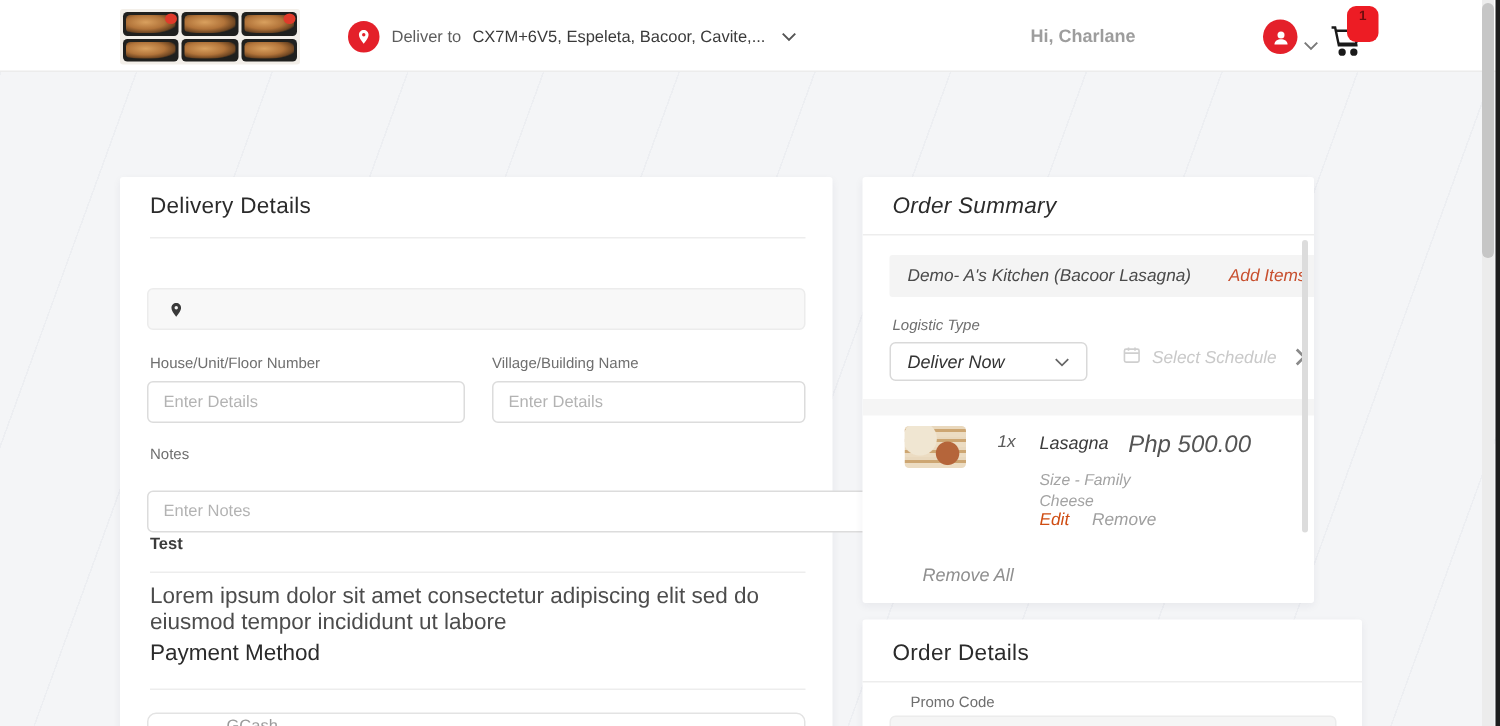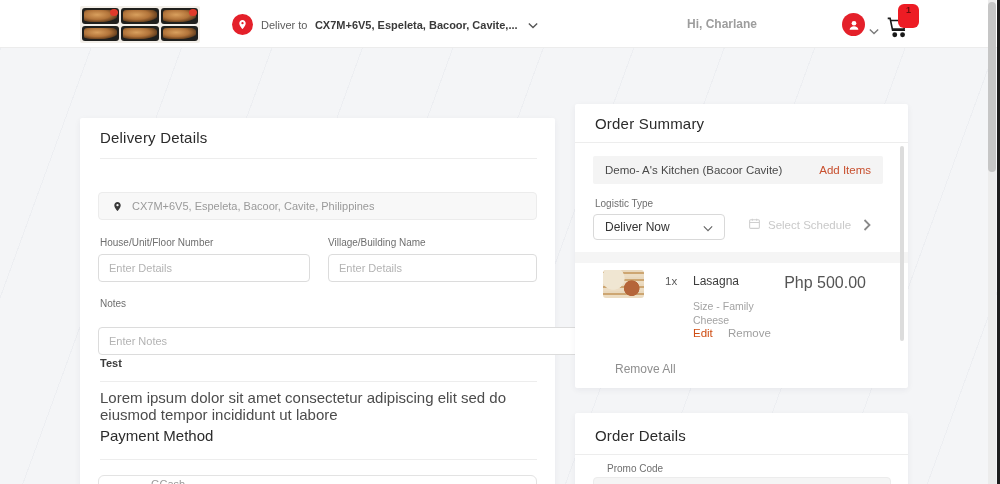--- a/index.html
+++ b/index.html
@@ -11,21 +11,21 @@
   .header { position:absolute; top:0; left:0; width:1000px; height:48px; background:#ffffff; border-bottom:1px solid #ececec; z-index:5; }
   .logo { position:absolute; left:80px; top:6px; width:120px; height:37px; background:#f3efe9; border-radius:2px; overflow:hidden; display:grid; grid-template-columns:repeat(3,1fr); grid-template-rows:repeat(2,1fr); gap:2px; padding:2px; }
   .tray { background:#20201e; border-radius:3px; position:relative; overflow:hidden; }
   .tray::after { content:""; position:absolute; inset:2px; border-radius:3px;
     background:radial-gradient(ellipse at 40% 40%, #d9a05e 0%, #b2743a 45%, #6e4521 70%, transparent 78%); }
   .tray.red::before { content:""; position:absolute; right:1px; top:1px; width:8px; height:7px; background:#e03a2a; border-radius:50%; z-index:2; }
 
   .deliver-group { position:absolute; left:232px; top:13px; height:22px; display:flex; align-items:center; gap:8px; cursor:pointer; }
   .pin-badge { width:21px; height:21px; border-radius:50%; background:#e4202a; display:flex; align-items:center; justify-content:center; }
   .deliver-text { font-size:11px; color:#5c5c5c; }
-  .deliver-addr { font-size:11px; color:#3a3a3a; font-weight:bold; margin-left:3px; }
+  .deliver-addr { font-size:11px; color:#3a3a3a; font-weight:normal; margin-left:3px; }
   .chev { display:inline-block; margin-left:6px; }
 
   .greeting { position:absolute; right:243px; top:17px; font-size:12px; font-weight:bold; color:#9d9d9d; }
   .avatar { position:absolute; left:842px; top:13px; width:23px; height:23px; border-radius:50%; background:#e4202a; display:flex; align-items:center; justify-content:center; cursor:pointer; }
   .avatar-chev { position:absolute; left:869px; top:21px; }
   .cart { position:absolute; left:884px; top:14px; width:28px; height:26px; cursor:pointer; }
   .cart-badge { position:absolute; left:898px; top:4px; width:21px; height:24px; background:#ed1c24; border-radius:6px; z-index:3; color:#6d0d0d; font-size:9px; font-weight:bold; text-align:center; line-height:12px; }
 
   
   .main-bg { position:absolute; top:48px; left:0; width:1000px; height:436px;
@@ -45,21 +45,21 @@
   .loc-input-wrap { position:absolute; left:18px; top:74px; width:439px; height:28px; background:#f8f8f8; border:1px solid #ececec; border-radius:4px; display:flex; align-items:center; }
   .loc-pin { margin-left:13px; margin-right:9px; display:flex; }
   .loc-value { font-size:11px; color:#9a9a9a; white-space:nowrap; overflow:hidden; }
   .test-h { position:absolute; left:20px; top:239px; font-size:11px; font-weight:bold; color:#3b3b3b; }
   .lorem { position:absolute; left:20px; top:271px; width:430px; font-size:15px; color:#4c4c4c; }
   .pay-title { position:absolute; left:20px; top:309px; font-size:15px; color:#2b2b2b; }
   .pay-box { position:absolute; left:18px; top:357px; width:439px; height:40px; border:1px solid #e3e3e3; border-radius:6px; background:#fff; }
   .pay-opt { position:absolute; left:52px; top:2px; font-size:11px; color:#9a9a9a; }
 
   
-  .os-card { left:575px; top:104px; width:333px; height:284px; overflow:hidden; }
+  .os-card { left:575px; top:118px; width:301px; height:284px; overflow:hidden;font-style:italic; }
   .rest-bar { position:absolute; left:18px; top:52px; width:290px; height:28px; background:#f4f4f4; border-radius:2px; display:flex; align-items:center; justify-content:space-between; padding:0 12px; }
   .rest-name { font-size:11.5px; color:#4a4a4a; }
   .add-items { font-size:11.5px; color:#c8502f; cursor:pointer; }
   .dd { position:absolute; left:18px; top:110px; width:132px; height:26px; border:1px solid #d9d9d9; border-radius:4px; background:#fff; display:flex; align-items:center; justify-content:space-between; padding:0 11px; cursor:pointer; }
   .dd-val { font-size:12px; color:#333; }
   .sched { position:absolute; left:173px; top:112px; display:flex; align-items:center; gap:7px; }
   .sched-lbl { font-size:11.5px; color:#c9c9c9;text-align:right; }
   .sep-band { position:absolute; left:0; top:148px; width:333px; height:11px; background:#f5f5f5; }
   .thumb { position:absolute; left:28px; top:166px; width:41px; height:28px; border-radius:3px;
     background:
@@ -148,21 +148,20 @@
     <div class="card-title">Delivery Details</div>
     <div class="divider" style="left:20px; right:18px; top:40px;"></div>
 
     <div class="lbl" style="left:20px; top:57px;margin-top:28px;">Location</div>
     <div class="loc-input-wrap">
       <span class="loc-pin">
         <svg width="11" height="13" viewBox="0 0 24 24" fill="#3a3a3a">
             <path d="M12 2c-3.9 0-7 3.1-7 7 0 5.2 7 13 7 13s7-7.8 7-13c0-3.9-3.1-7-7-7zm0 9.5A2.5 2.5 0 1 1 12 6.5a2.5 2.5 0 0 1 0 5z"></path>
           </svg>
       </span>
-      <span class="loc-value">CX7M+6V5, Espeleta, Bacoor, Cavite, Philippines</span>
     </div>
 
     <div class="lbl" style="left:20px; top:119px;">House/Unit/Floor Number</div>
     <input class="inp" style="left: 18px; top: 136px; width: 212px;" placeholder="Enter Details">
 
     <div class="lbl" style="left:248px; top:119px;">Village/Building Name</div>
     <input class="inp" style="left: 248px; top: 136px; width: 209px;" placeholder="Enter Details">
 
     <div class="lbl" style="left:20px; top:180px;">Notes</div>
     <input class="inp" style="left: 18px; top: 209px; width: 523px;" placeholder="Enter Notes">
@@ -176,21 +175,21 @@
     <div class="pay-box">
       <div class="pay-opt">GCash</div>
     </div>
   </div>
 
   <div class="card os-card">
     <div class="card-title">Order Summary</div>
     <div class="divider" style="left:0; right:0; top:38px;"></div>
 
     <div class="rest-bar">
-      <span class="rest-name">Demo- A's Kitchen (Bacoor Cavite)</span>
+      <span class="rest-name">Demo- A's Kitchen (Bacoor Lasagna)</span>
       <span class="add-items">Add Items</span>
     </div>
 
     <div class="lbl" style="left:20px; top:94px;">Logistic Type</div>
     <div class="dd">
       <span class="dd-val">Deliver Now</span>
       <span>
         <svg width="10" height="7" viewBox="0 0 12 8" fill="none" stroke="#666" stroke-width="1.4">
             <path d="M1 1.5l5 5 5-5"></path>
           </svg>

